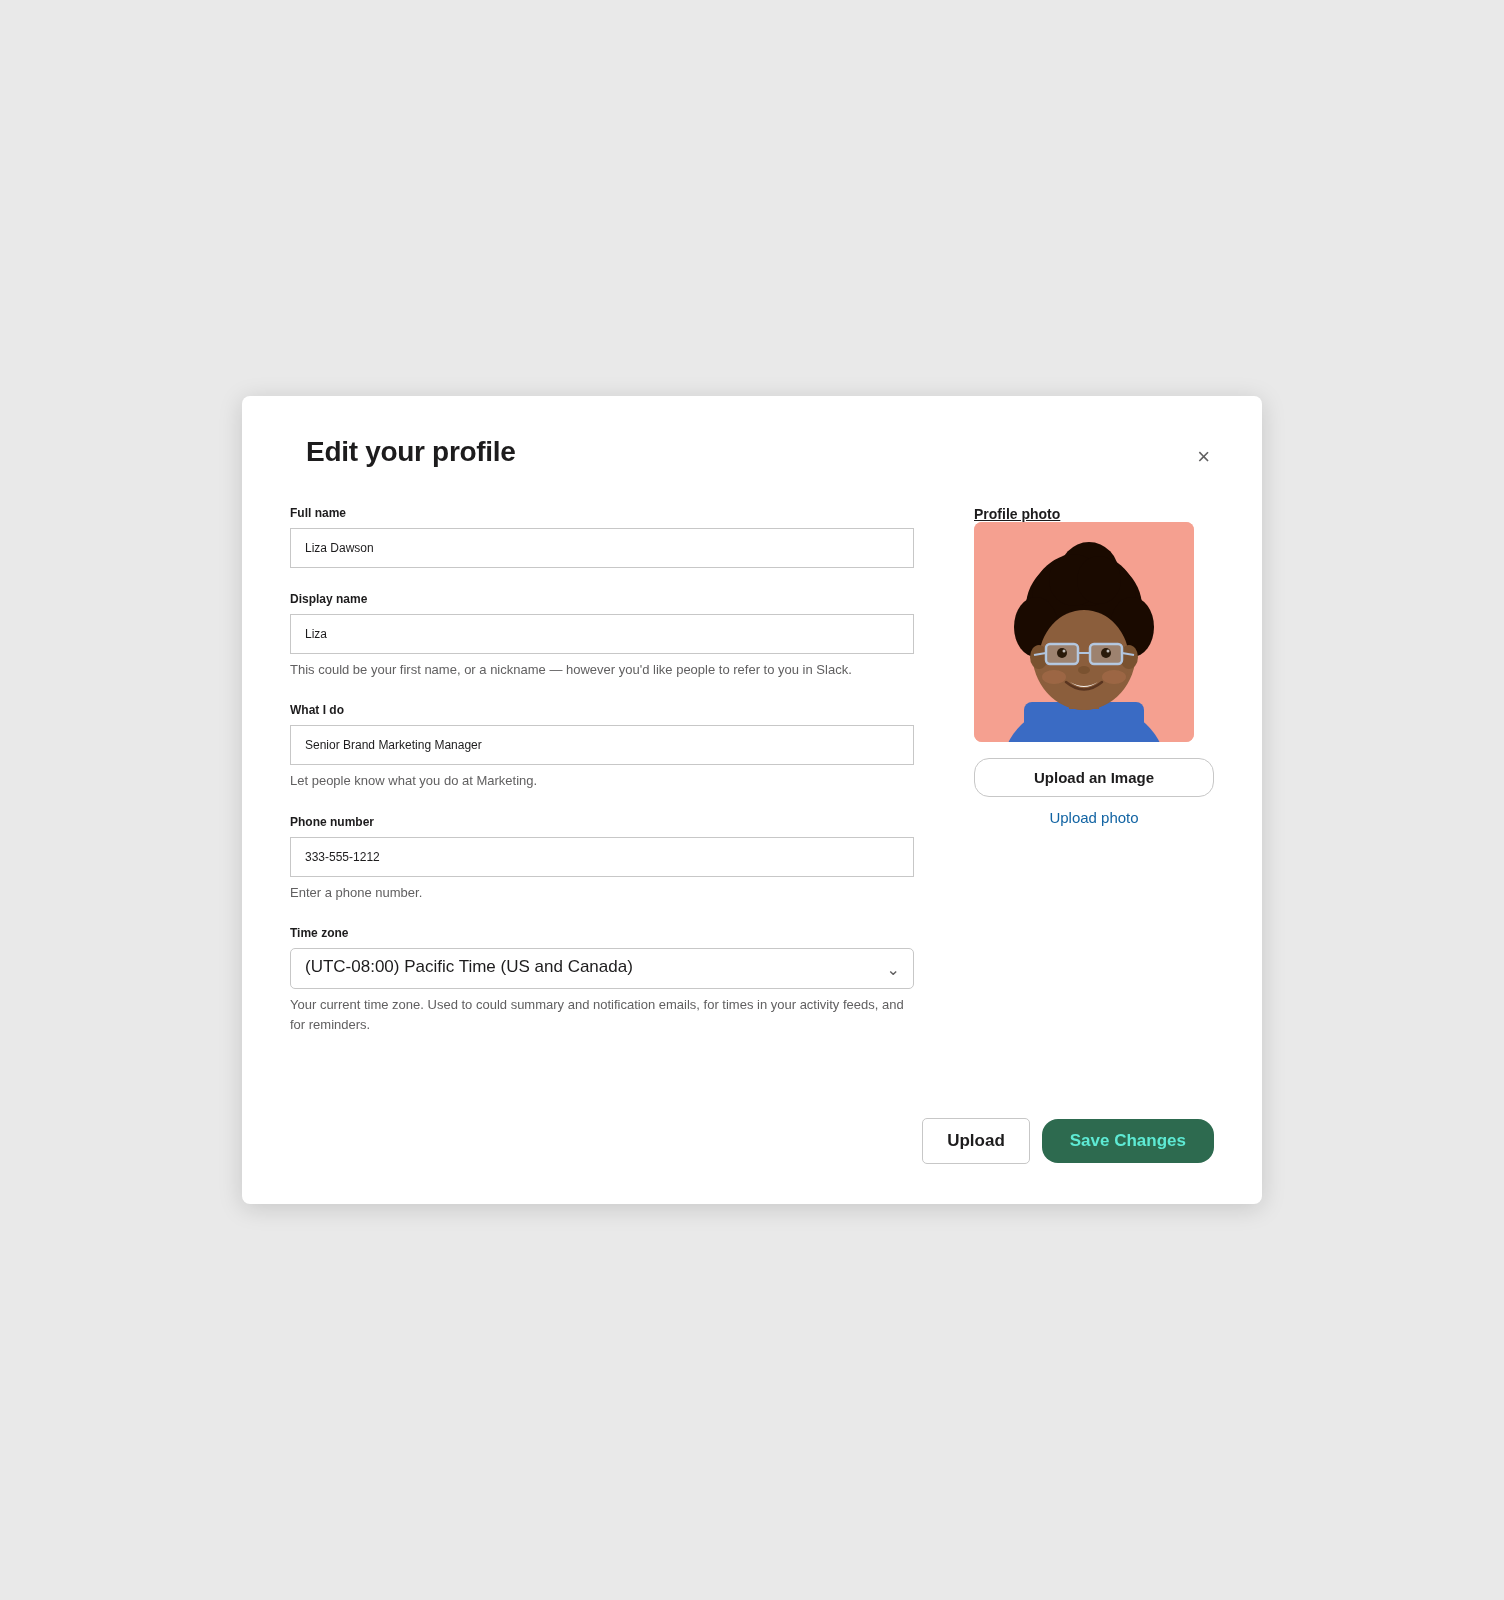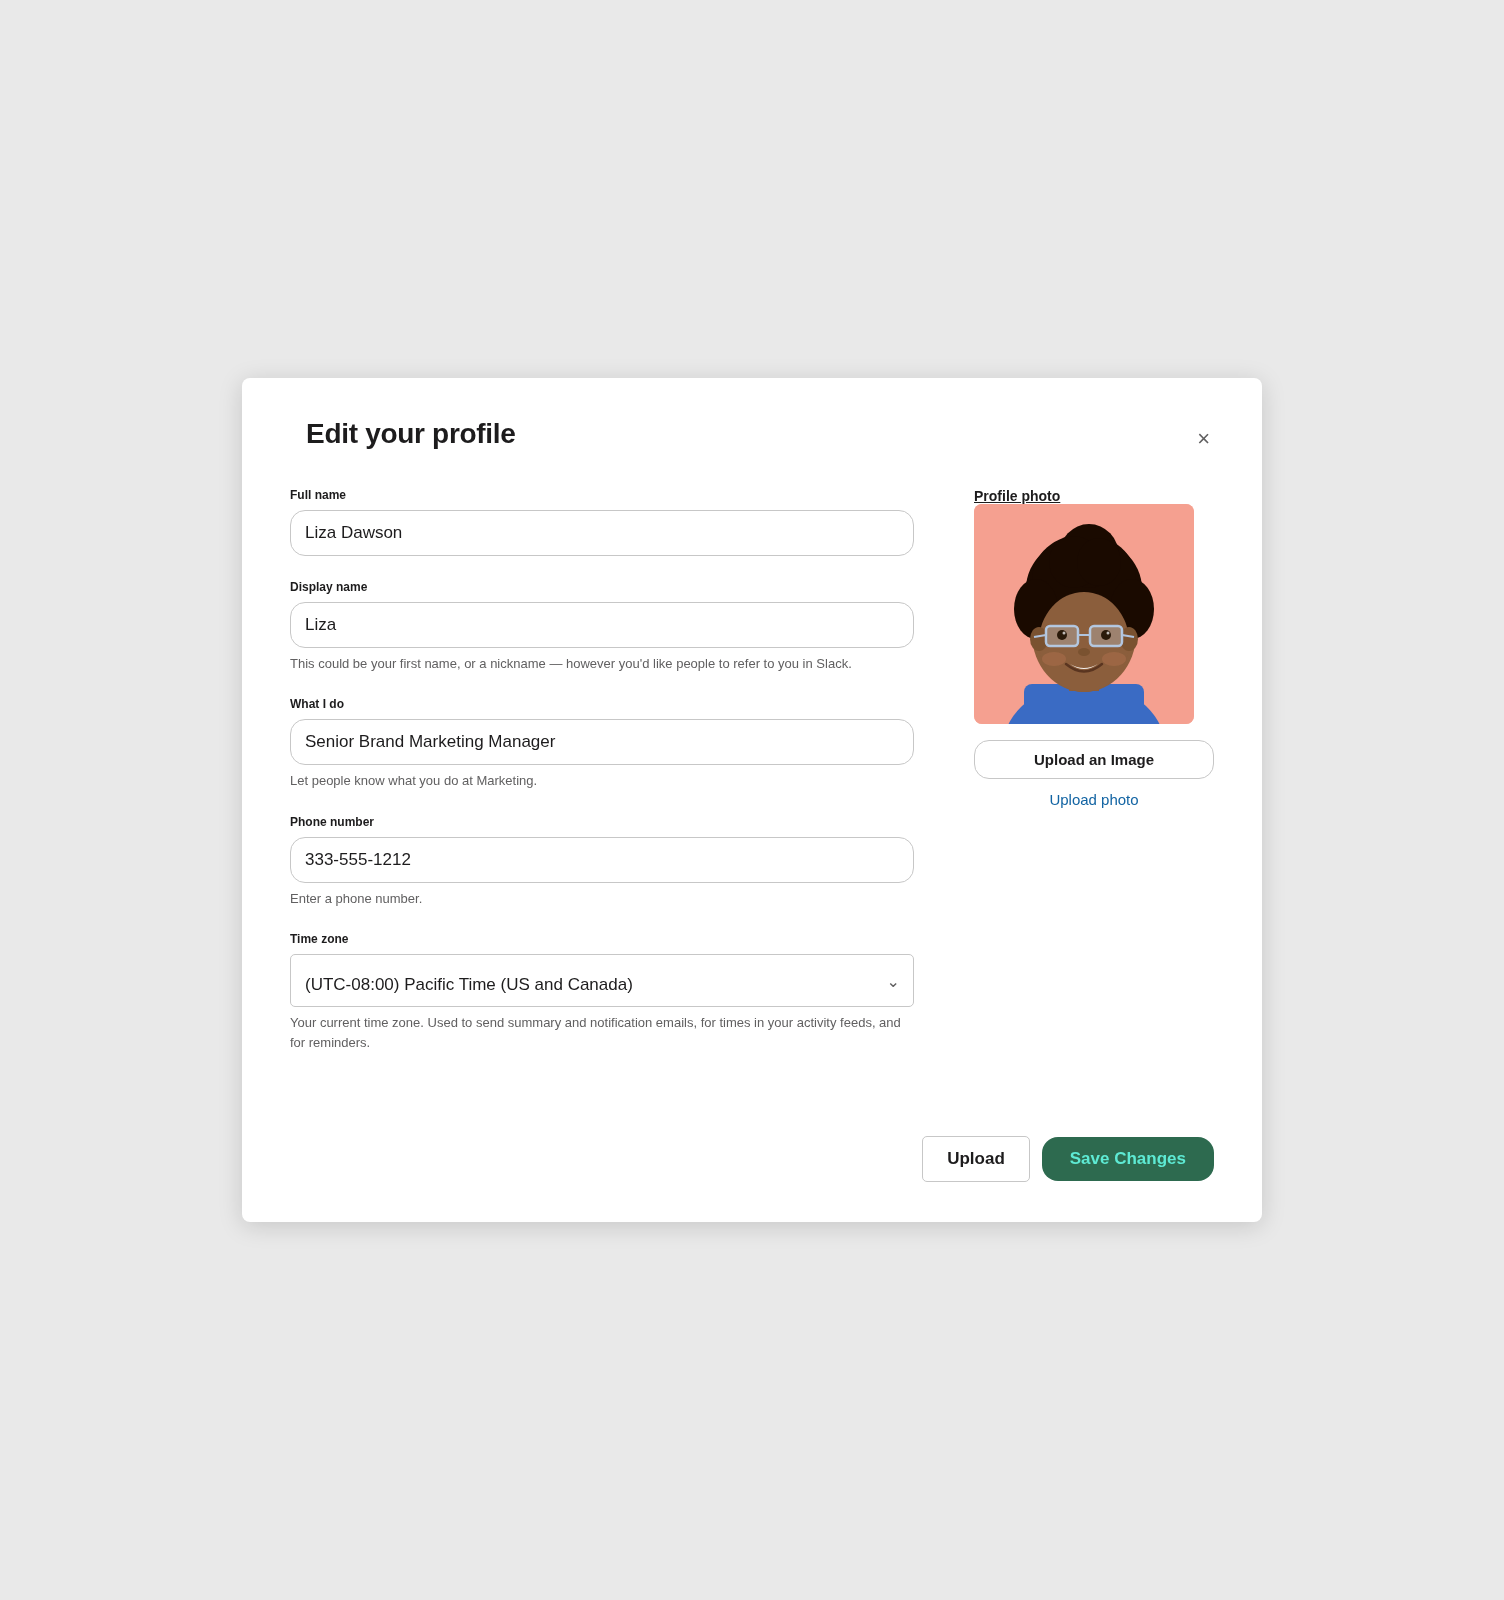--- a/index.html
+++ b/index.html
@@ -87,42 +87,42 @@
       font-size: 12px;
       font-weight: 700;
       color: #1d1c1d;
       margin-bottom: 8px;
     }
 
     .form-input {
       width: 100%;
       padding: 12px 14px;
       border: 1px solid #c7c7c7;
-      border-radius: 15px;
-      font-size: 17px;
+      border-radius: 0;
+      font-size: 12px;
       color: #1d1c1d;
       background: #ffffff;
       outline: none;
       font-family: inherit;
     }
 
     .form-hint {
       font-size: 13px;
       color: #616061;
       margin-top: 6px;
       line-height: 1.5;
     }
 
     .form-select-wrapper {
       position: relative;
     }
 
     .form-select {
       width: 100%;
-      padding: 20px 40px 12px 14px;
+      padding: 8px 40px 12px 14px;
       border: 1px solid #c7c7c7;
       border-radius: 5px;
       font-size: 17px;
       color: #1d1c1d;
       background: #ffffff;
       outline: none;
       font-family: inherit;
       appearance: none;
       cursor: pointer;
     }
@@ -267,21 +267,21 @@
               <option value="utc-8" selected="">(UTC-08:00) Pacific Time (US and Canada)</option>
               <option value="utc-7">(UTC-07:00) Mountain Time (US and Canada)</option>
               <option value="utc-6">(UTC-06:00) Central Time (US and Canada)</option>
               <option value="utc-5">(UTC-05:00) Eastern Time (US and Canada)</option>
               <option value="utc0">(UTC+00:00) UTC</option>
               <option value="utc1">(UTC+01:00) London</option>
               <option value="utc530">(UTC+05:30) Chennai, Kolkata, Mumbai, New Delhi</option>
             </select>
             <span class="select-chevron">⌄</span>
           </div>
-          <p class="form-hint">Your current time zone. Used to send summary and notification emails, for times in your activity feeds, and for reminders.</p>
+          <p class="form-hint">Your current time zone. Used to could summary and notification emails, for times in your activity feeds, and for reminders.</p>
         </div>
 
       </div>
 
       <div class="photo-section">
         <span class="photo-label">Profile photo</span>
 
         <div class="profile-photo-container">
           <svg class="profile-photo-svg" viewBox="0 0 220 220" xmlns="http://www.w3.org/2000/svg">
 

